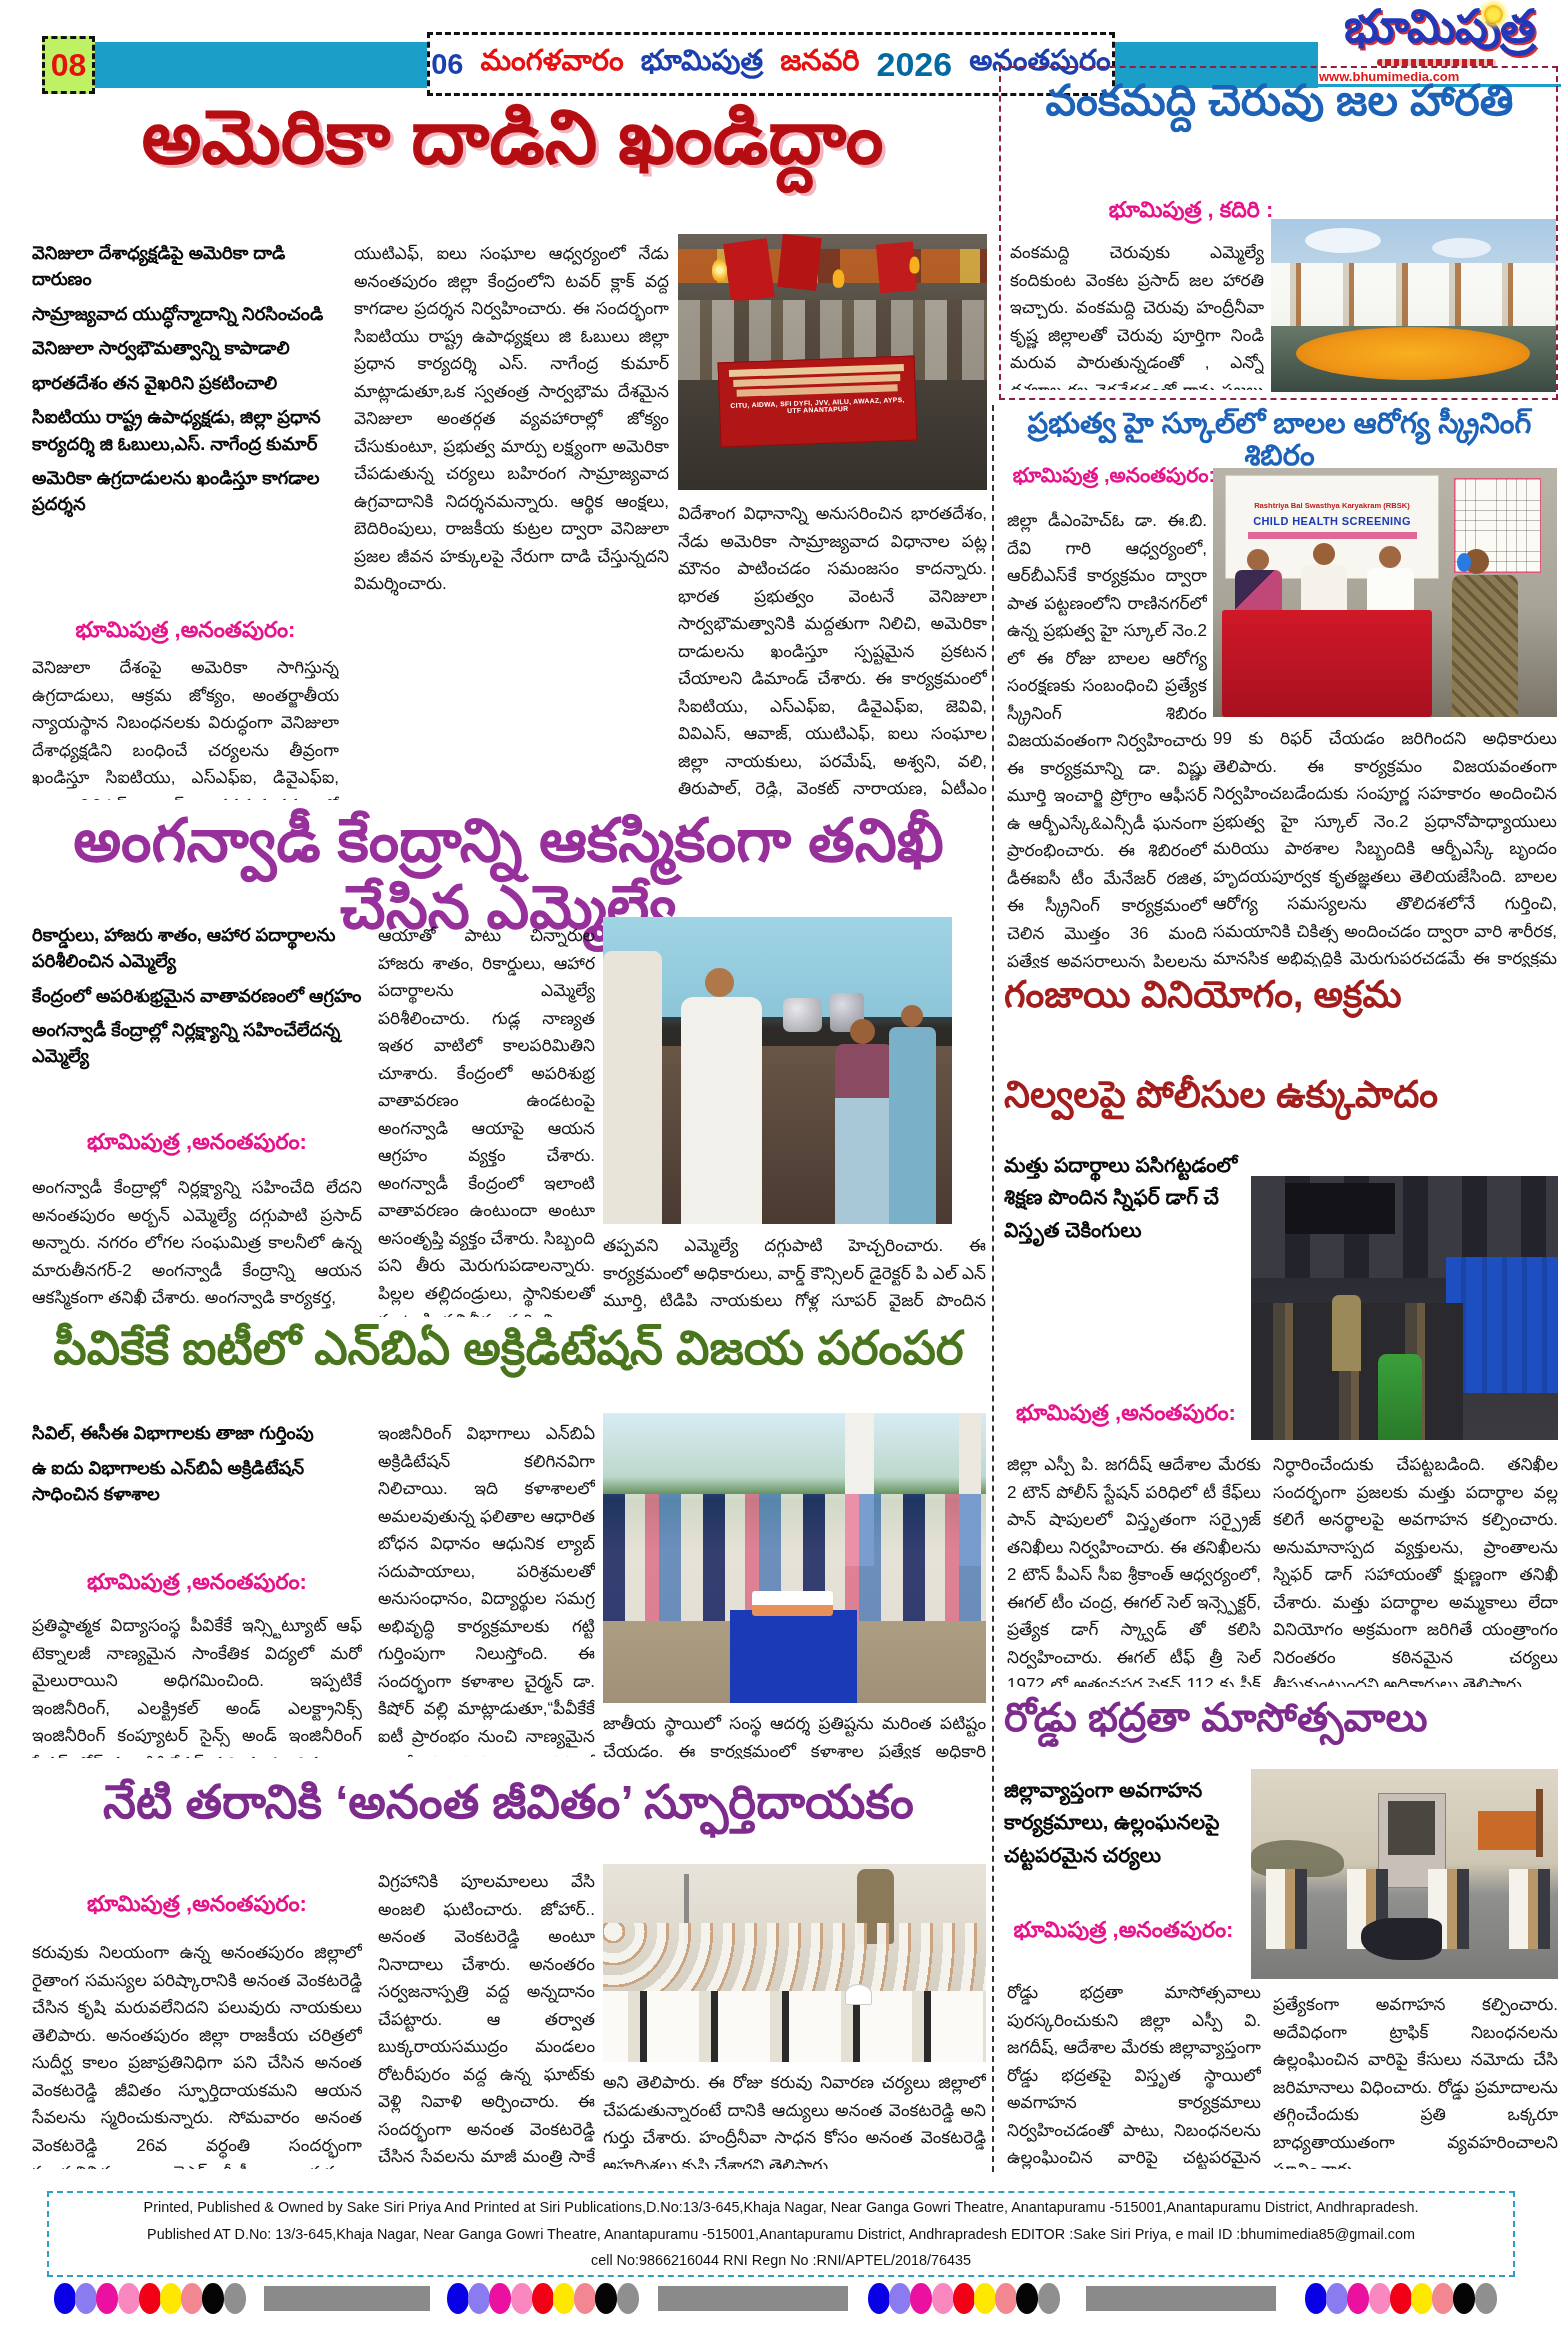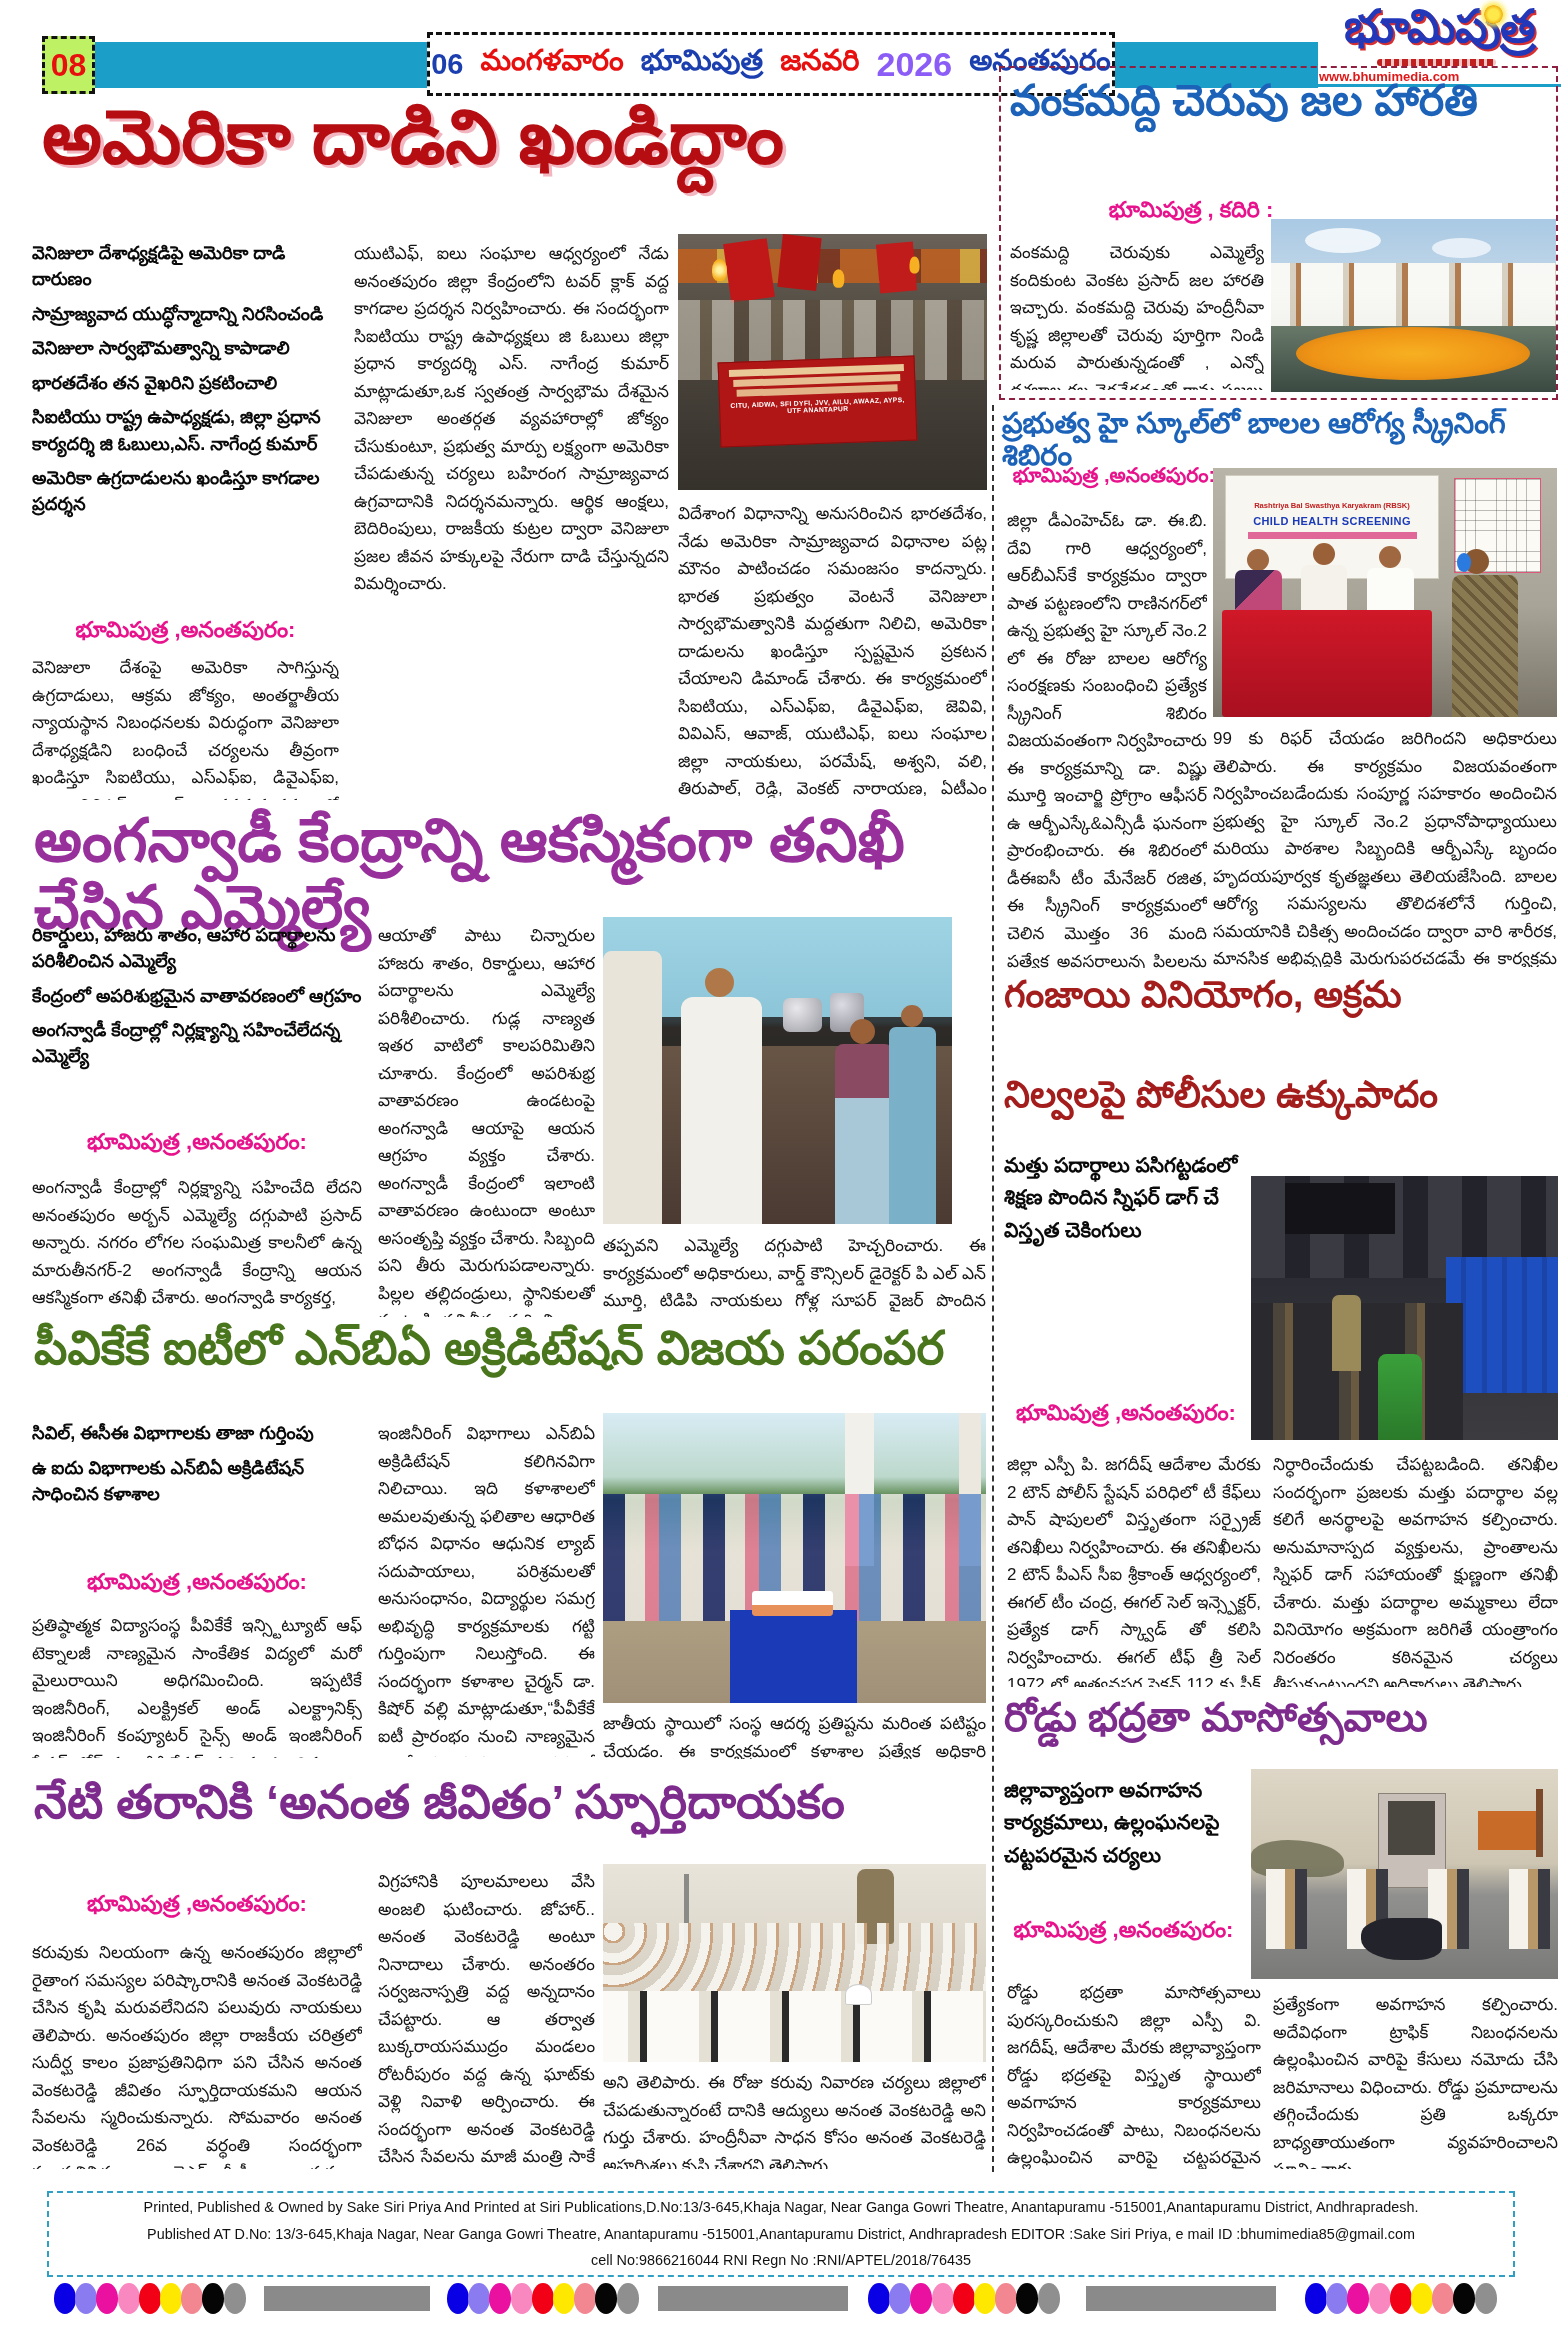--- a/index.html
+++ b/index.html
@@ -9,35 +9,35 @@
   }
   .abs{position:absolute;}
   
   .topbar{left:42px;top:42px;width:1276px;height:46px;background:#1b9fc8;}
   .pagenobox{left:42px;top:36px;width:53px;height:58px;background:#bef264;border:3.4px dashed #111;
     display:flex;align-items:center;justify-content:center;font-size:32px;font-weight:bold;color:#e80f0f;box-sizing:border-box;}
   .datebox{left:427px;top:32px;width:688px;height:64px;background:#fff;border:3.4px dashed #111;box-sizing:border-box;
     display:flex;align-items:center;justify-content:center;gap:17px;font-weight:bold;}
   .datebox .blue{color:#1b3fae;font-size:29px;}
   .datebox .red{color:#e80f0f;font-size:29px;}
-  .datebox .year{color:#8b5cf6;font-size:34px;}
+  .datebox .year{color:#0369a1;font-size:34px;}
   .masthead{left:1318px;top:3.4px;width:243px;height:90px;background:#fff;text-align:center;}
   .mast-title{font-size:46px;font-weight:900;color:#2238b8;line-height:1.0;letter-spacing:-0.8px;
     text-shadow:1.7px 1.7px 0 #d83030;}
   .sun{position:absolute;left:166px;top:1.7px;width:18.6px;height:18.6px;border-radius:50%;
     background:radial-gradient(circle,#ffe84a 40%,#f0b010 70%,rgba(240,176,16,0) 72%);
     box-shadow:0 0 5.1px 2.5px #ffe84a;}
   .mast-squiggle{position:absolute;left:59px;top:56px;width:119px;height:6.8px;
     background:repeating-linear-gradient(90deg,#c02020 0 5.1px,rgba(192,32,32,.25) 5.1px 8.5px);border-radius:3.4px;}
   .mast-url{position:absolute;left:1px;top:66px;font-size:13px;color:#e01818;font-weight:bold;}
   .mast-rule{position:absolute;left:0;top:81px;width:243px;height:2.5px;background:#1b9fc8;}
   
   .vdiv{left:992px;top:405px;width:0;height:1767px;border-left:2.5px dashed #333;}
   
-  .hl{font-weight:800;text-align:left;line-height:1.12;}
+  .hl{font-weight:800;text-align:center;line-height:1.12;}
   .hl-a1{left:42px;top:95px;width:941px;font-size:75px;color:#b50d12;text-shadow:3.4px 3.4px 0 #f2b6c0;}
   .hl-a2{left:34px;top:807px;width:949px;font-size:60px;color:#98309c;}
   .hl-a3{left:34px;top:1322px;width:949px;font-size:47px;color:#49761c;}
   .hl-a4{left:34px;top:1776px;width:949px;font-size:47px;color:#7d2b8d;}
   .hl-r1{left:1010px;top:76px;width:539px;font-size:43px;color:#1b62b8;}
   .hl-r2{left:1002px;top:407px;width:555px;font-size:29px;color:#1b62b8;}
   .hl-r3a{left:1004px;top:974px;width:551px;font-size:37px;color:#a31d1d;text-align:left;}
   .hl-r3b{left:1004px;top:1074px;width:551px;font-size:37px;color:#a31d1d;text-align:left;}
   .hl-r4{left:1004px;top:1695px;width:551px;font-size:40px;color:#7d2b8d;text-align:left;}
   

